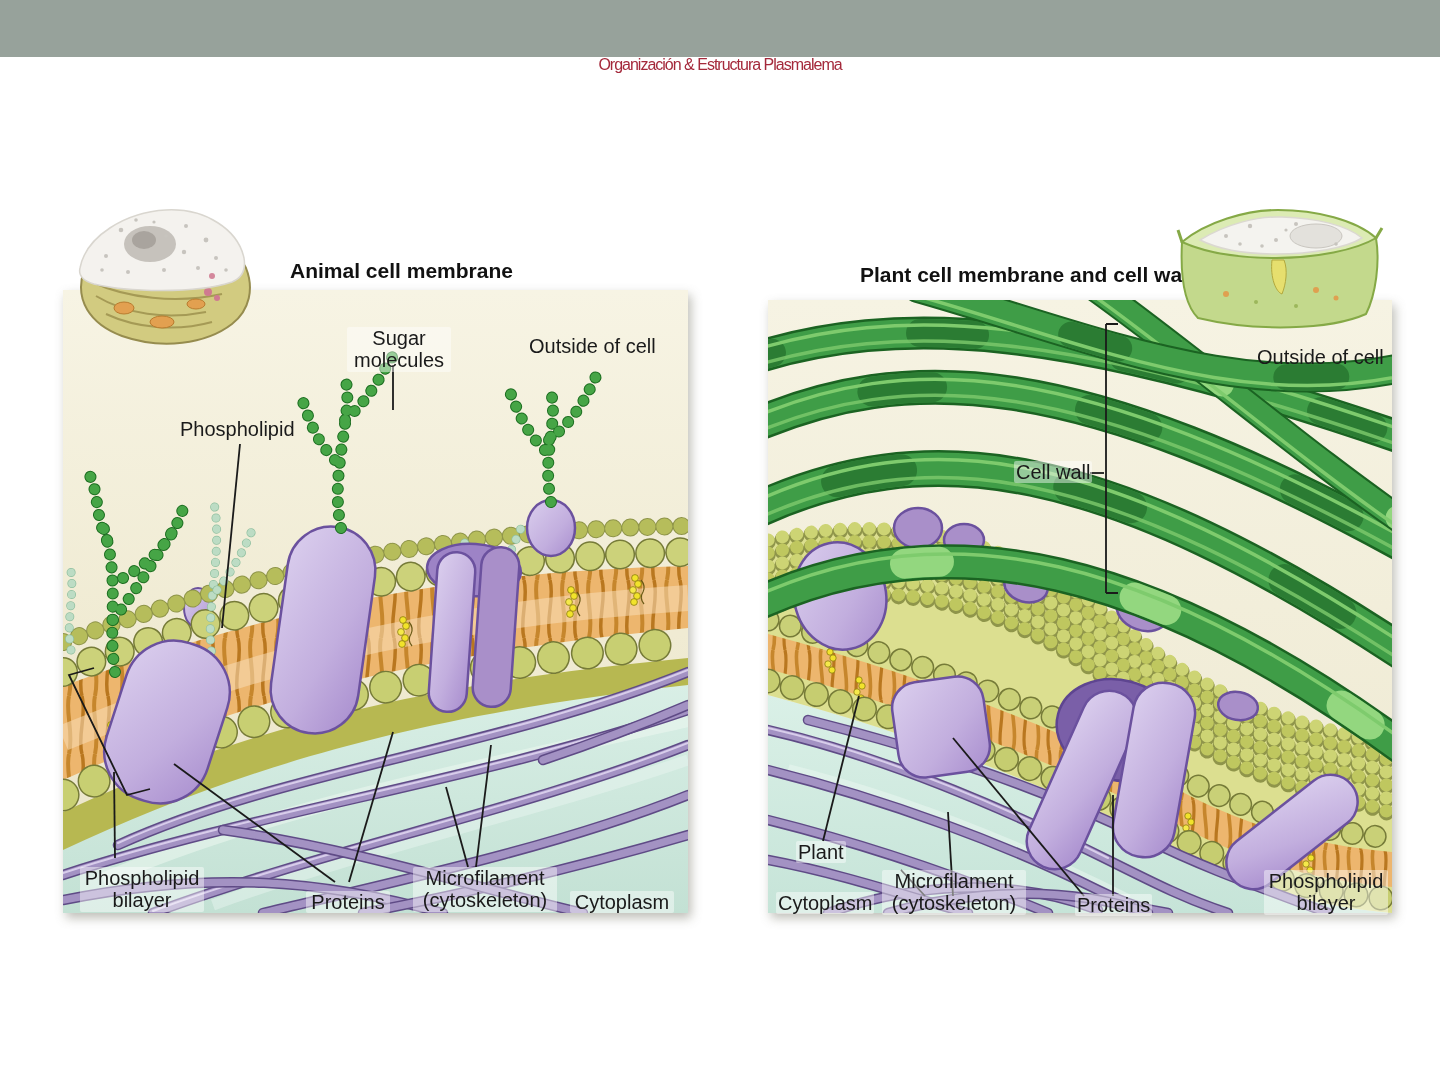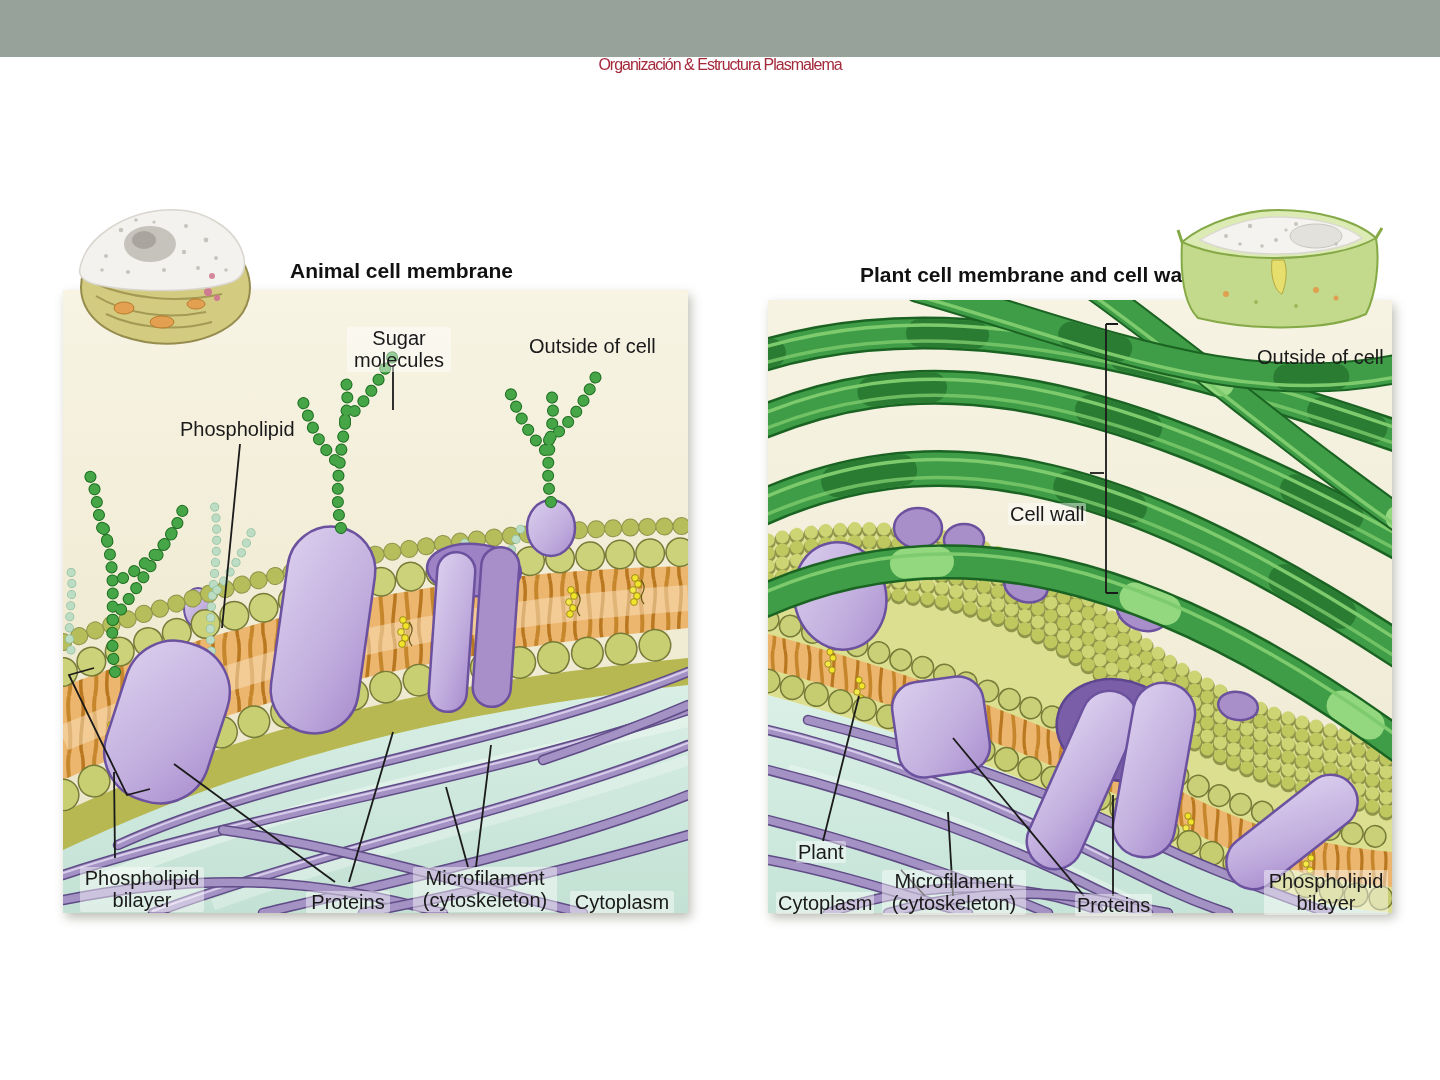--- a/index.html
+++ b/index.html
@@ -423,21 +423,21 @@
         <path d="M322,173 L336,173"></path>
         <path d="M55,541 L91,396"></path>
         <path d="M157,596 L133,570"></path>
         <path d="M185,596 L180,512"></path>
         <path d="M316,596 L185,438"></path>
         <path d="M345,596 L345,495"></path>
       </g>
     </svg>
 
     <div class="lbl nochip nowrap" style="left:487px;top:46px;">Outside of cell</div>
-    <div class="lbl nowrap" style="left:240px;top:161px;margin-top:42px;">Cell wall</div>
+    <div class="lbl nowrap" style="left:246px;top:161px;">Cell wall</div>
     <div class="lbl nowrap" style="left:28px;top:541px;">Plant</div>
     <div class="lbl nowrap" style="left:8px;top:592px;">Cytoplasm</div>
     <div class="lbl" style="left:114px;top:570px;width:140px;">Microfilament (cytoskeleton)</div>
     <div class="lbl nowrap" style="left:307px;top:594px;">Proteins</div>
     <div class="lbl" style="left:496px;top:570px;width:120px;">Phospholipid bilayer</div>
   </div>
 
   <svg class="icon" style="left:1166px;top:194px;" width="224" height="142" viewBox="0 0 224 142">
     <path d="M16,48 C14,86 20,112 32,124 C90,138 164,136 200,120 C210,100 214,68 210,44 Z" fill="#c3d98c" stroke="#85a946" stroke-width="2"></path>
     <path d="M16,48 C40,28 80,16 112,16 C150,16 190,26 210,44 C190,56 150,64 110,64 C72,64 38,58 16,48 Z" fill="#dcebb4" stroke="#85a946" stroke-width="2"></path>

